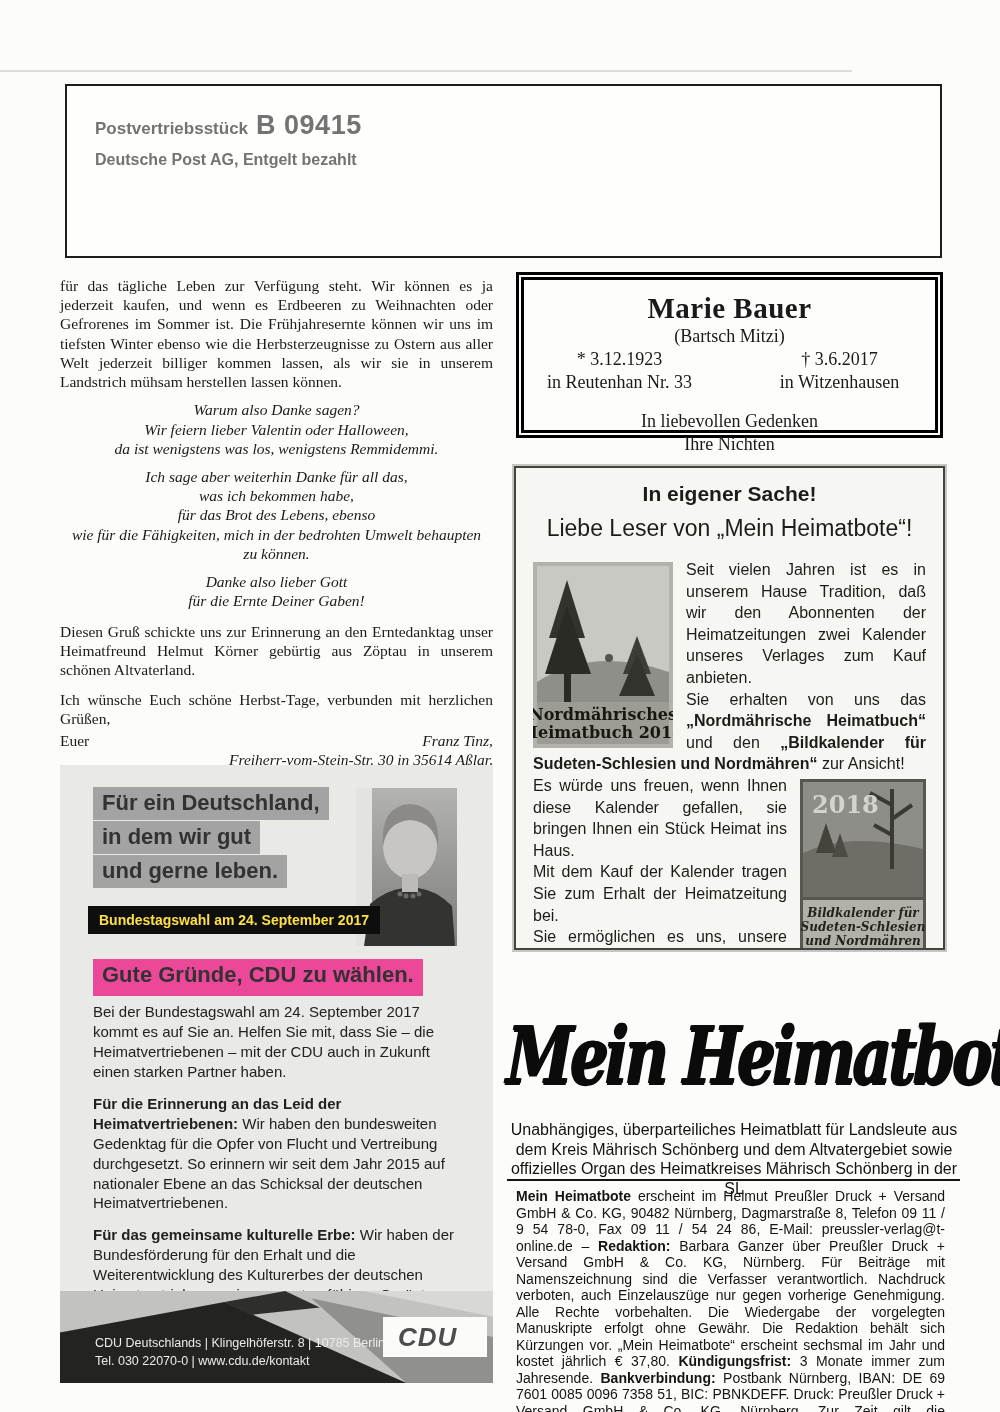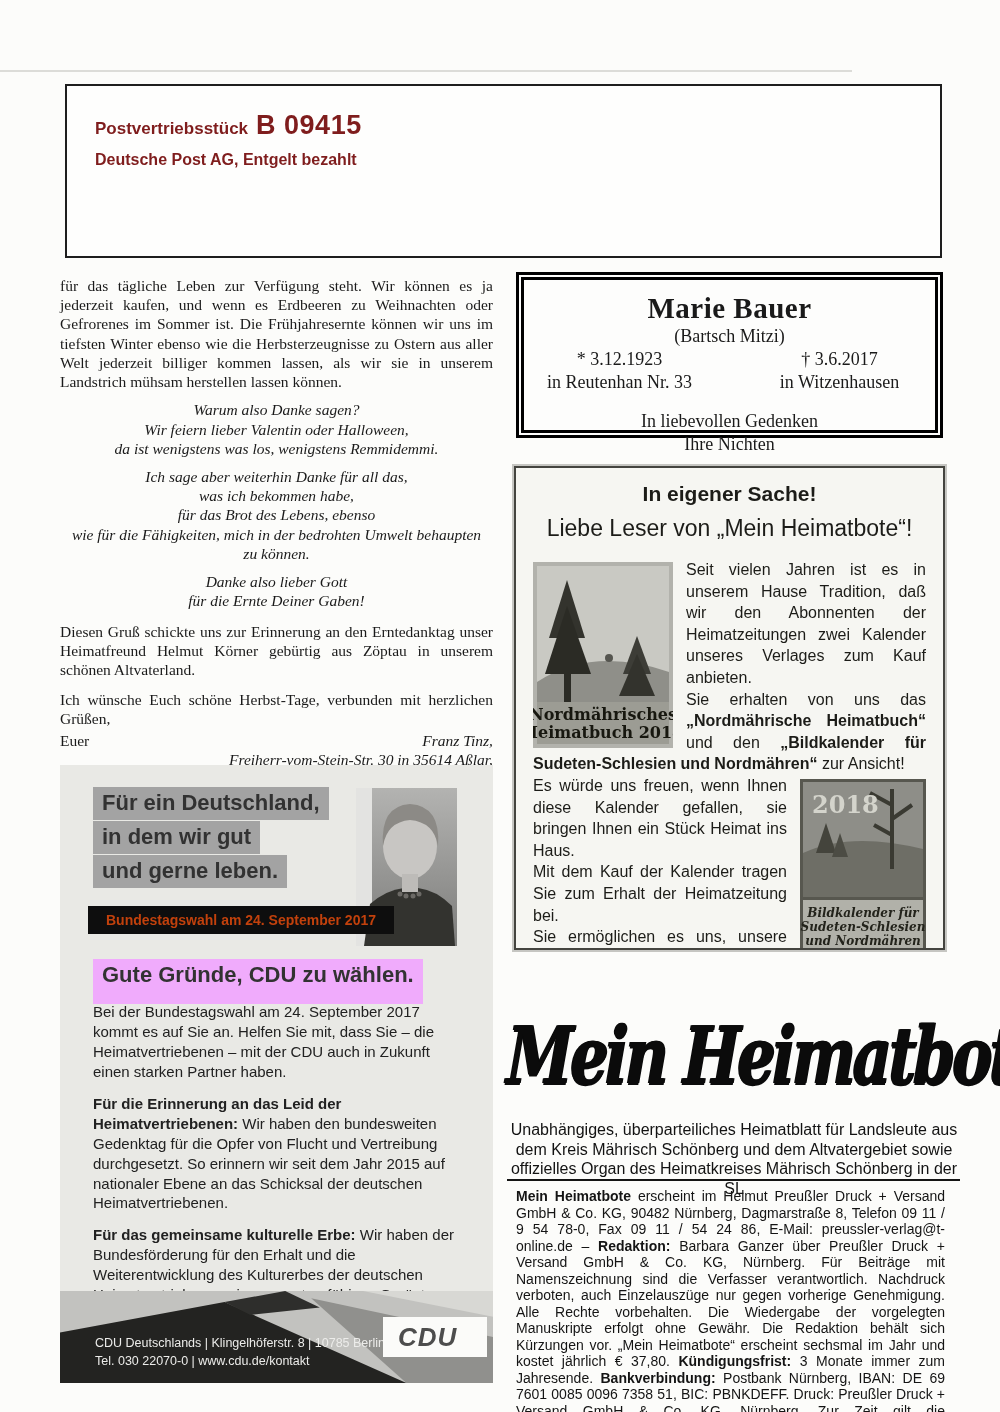--- a/index.html
+++ b/index.html
@@ -3,21 +3,21 @@
 <meta charset="utf-8">
 <style>
   html,body{margin:0;padding:0;background:#e4e4e2;}
   .page{position:relative;width:1000px;height:1412px;background:#fcfcfa;overflow:hidden;
         font-family:"Liberation Serif",serif;color:#1a1a1a;margin:0 auto;}
   .scan-line{position:absolute;top:70px;left:0;width:852px;height:2px;background:#dcdcd8;}
 
   
   .postal-box{position:absolute;left:65px;top:84px;width:873px;height:170px;
               border:2px solid #1e1e1e;background:#fefefd;}
-  .postal-inner{margin:24px 0 0 28px;font-family:"Liberation Sans",sans-serif;font-weight:bold;color:#7f1d1d;}
+  .postal-inner{margin:24px 0 0 28px;font-family:"Liberation Sans",sans-serif;font-weight:bold;color:#737373;}
   .postal-type{font-size:17px;}
   .postal-number{font-size:27px;margin-left:8px;letter-spacing:.5px;}
   .postal-carrier{font-size:16px;margin-top:10px;}
 
   
   .left-col{position:absolute;left:60px;top:276px;width:433px;font-size:15.5px;line-height:1.24;}
   .just{text-align:justify;margin:0;}
   .mt{margin-top:11px;}
   .poem{text-align:center;font-style:italic;white-space:pre-line;margin:9px 0;line-height:1.24;}
   .sig-row{display:flex;justify-content:space-between;margin-top:2px;}
@@ -56,24 +56,24 @@
   .mast-rule{position:absolute;left:507px;top:1179px;width:453px;height:2px;background:#141414;}
   .imprint{position:absolute;left:516px;top:1188px;width:429px;font-family:"Liberation Sans",sans-serif;
            font-size:14px;line-height:1.18;text-align:justify;color:#141414;hyphens:auto;}
 
   
   .cdu-ad{position:absolute;left:60px;top:765px;width:433px;height:618px;background:#e9e9e5;
           font-family:"Liberation Sans",sans-serif;color:#272727;overflow:hidden;}
   .cdu-headline{position:absolute;left:33px;top:22px;font-size:22px;font-weight:bold;color:#323232;}
   .cdu-headline span{display:table;background:#a3a3a3;padding:3px 9px 4px;margin-bottom:1px;}
   .merkel{position:absolute;left:296px;top:23px;width:101px;height:158px;}
-  .cdu-banner{position:absolute;left:28px;top:141px;background:#0e0e0e;color:#c2410c;
-              font-size:14px;font-weight:bold;padding:6px 18px;}
+  .cdu-banner{position:absolute;left:28px;top:141px;background:#0e0e0e;color:#fde047;
+              font-size:14px;font-weight:bold;padding:6px 11px;}
   .cdu-subhead{position:absolute;left:33px;top:194px;font-size:22px;font-weight:bold;color:#323232;
-               background:#f0abfc;padding:3px 9px 16px;}
+               background:#ec4899;padding:3px 9px 8px;}
   .cdu-body{position:absolute;left:33px;top:237px;width:370px;font-size:15px;line-height:1.33;color:#212121;}
   .cdu-body p{margin:0 0 12px;}
   .cdu-footer{position:absolute;left:0;bottom:0;width:433px;height:92px;background:#c2c2bf;}
   .cf{position:absolute;inset:0;}
   .cf-dark{background:#232321;clip-path:polygon(0 45%,38% 12%,80% 100%,0 100%);}
   .cf-accent{background:#2e2e2c;clip-path:polygon(38% 12%,52% 0,60% 18%,44% 26%);}
   .cf-mid{background:#90908d;clip-path:polygon(80% 100%,58% 8%,100% 50%,100% 100%);}
   .cf-light{background:#d8d8d4;clip-path:polygon(70% 0,100% 0,100% 28%);}
   .cdu-footer-text{position:absolute;left:35px;bottom:13px;color:#ececea;font-size:12.5px;line-height:1.45;z-index:3;}
   .cdu-logo{position:absolute;right:6px;bottom:26px;width:104px;height:40px;background:#fbfbf9;z-index:3;

